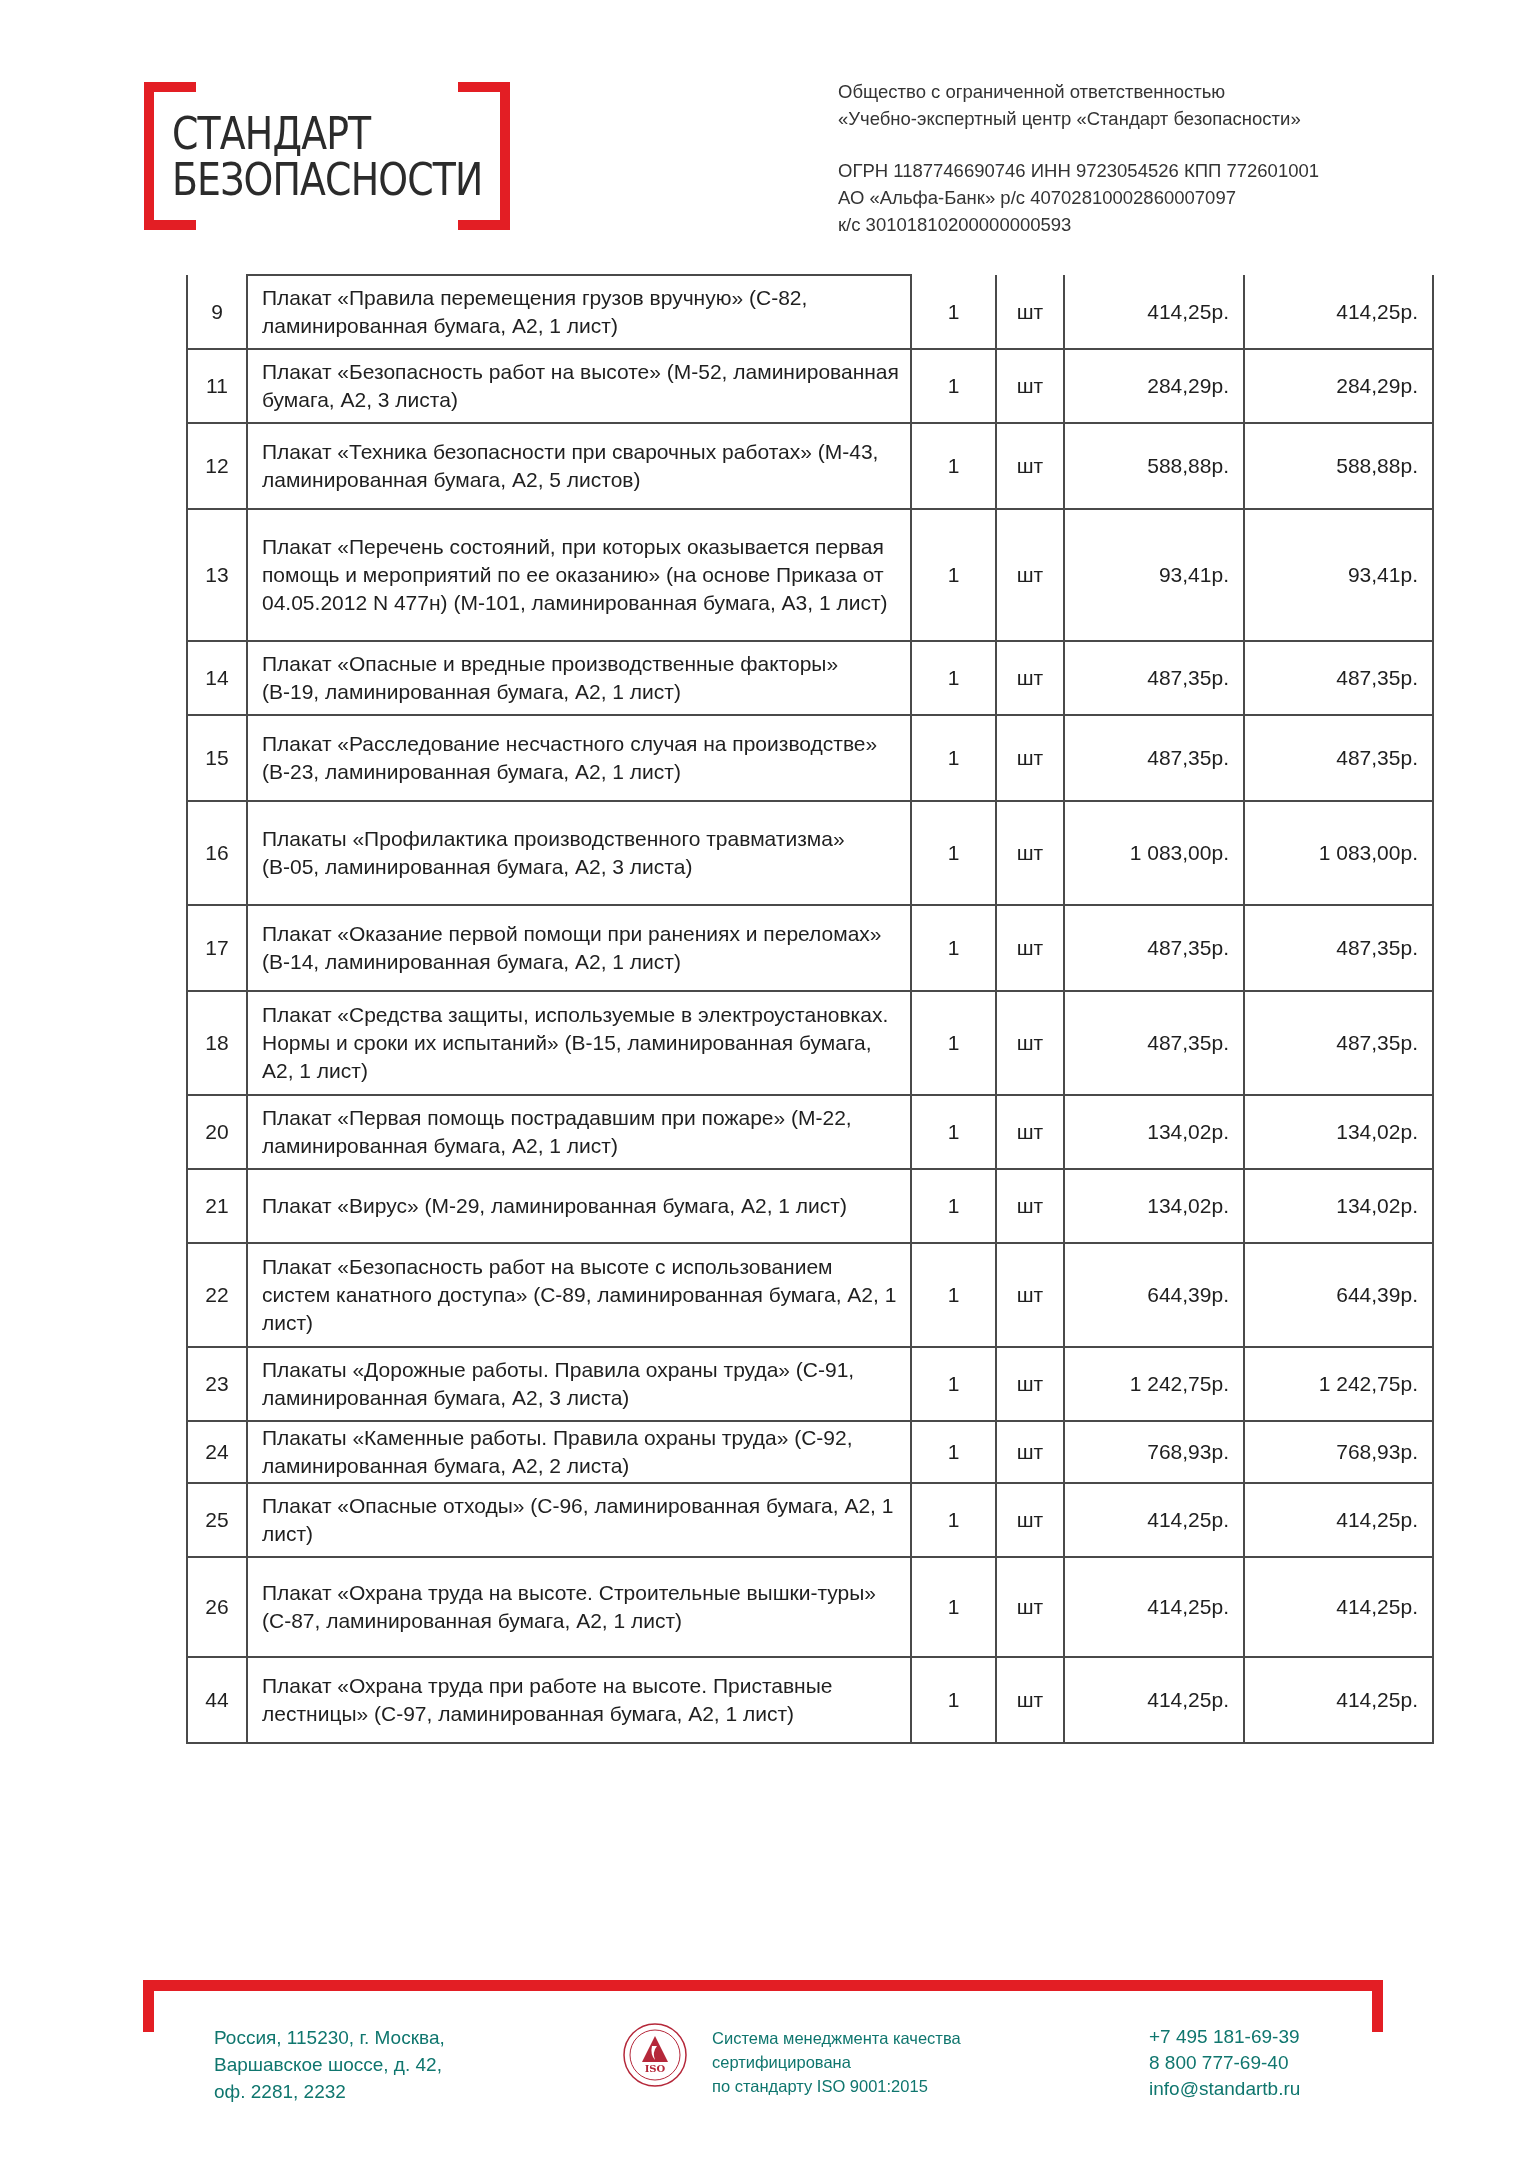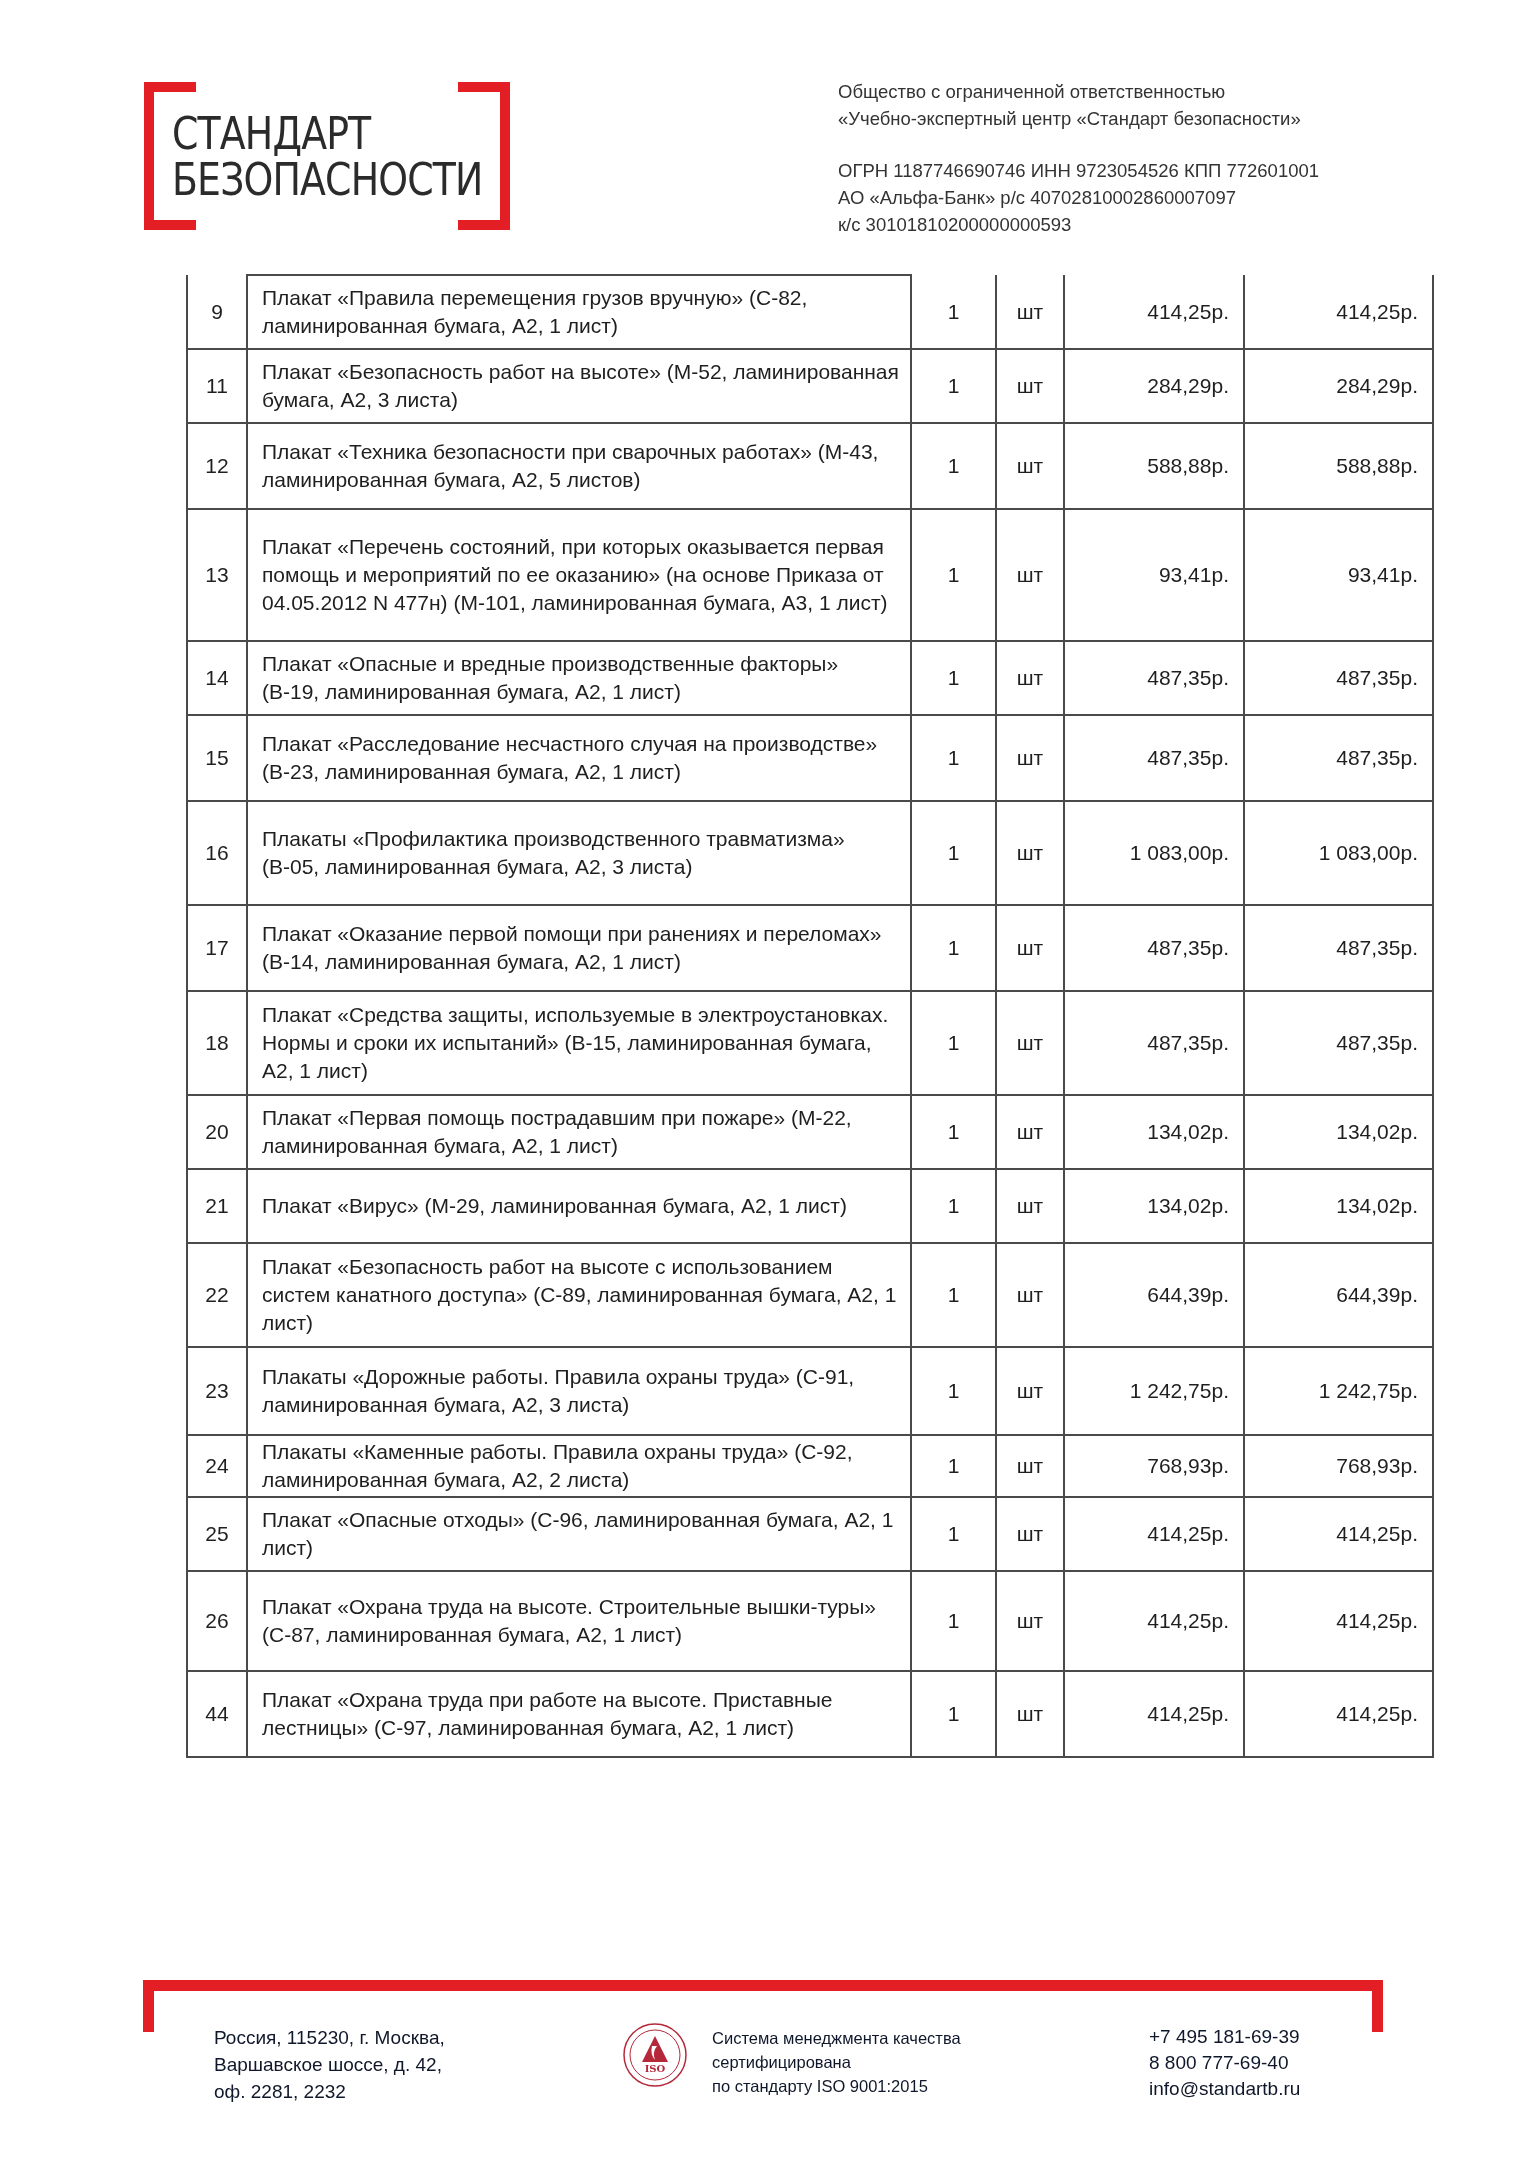--- a/index.html
+++ b/index.html
@@ -37,21 +37,21 @@
   td.price { width: 164px; text-align: right; padding-right: 14px !important; }
   td.total { width: 173px; text-align: right; padding-right: 14px !important; }
   tr.first td.num, tr.first td.qty, tr.first td.unit, tr.first td.price, tr.first td.total { border-top: none; }
 
   
   .footer-line { position: absolute; background: #e31e24; }
   .fl-h { left: 143px; top: 1980px; width: 1240px; height: 11px; }
   .fl-l { left: 143px; top: 1980px; width: 11px; height: 52px; }
   .fl-r { left: 1372px; top: 1980px; width: 11px; height: 52px; }
 
-  .f-addr, .f-iso, .f-contact { position: absolute; font-family: "Liberation Sans", sans-serif; color: #0f172a; }
+  .f-addr, .f-iso, .f-contact { position: absolute; font-family: "Liberation Sans", sans-serif; color: #0f766e; }
   .f-addr { left: 214px; top: 2024px; font-size: 19px; line-height: 27px; }
   .f-iso { left: 712px; top: 2026px; font-size: 16.5px; line-height: 24px; }
   .f-contact { left: 1149px; top: 2024px; font-size: 19px; line-height: 26px; }
   .iso-emblem { position: absolute; left: 622px; top: 2022px; width: 66px; height: 66px; }
 </style>
 </head>
 <body>
 
 <div class="logo">
   <div class="br l-v"></div>
@@ -164,21 +164,21 @@
         <td class="total">134,02р.</td>
       </tr>
       <tr style="height: 104px;">
         <td class="num">22</td>
         <td class="desc">Плакат «Безопасность работ на высоте с использованием систем канатного доступа» (С-89, ламинированная бумага, А2, 1 лист)</td>
         <td class="qty">1</td>
         <td class="unit">шт</td>
         <td class="price">644,39р.</td>
         <td class="total">644,39р.</td>
       </tr>
-      <tr style="height: 88px;">
+      <tr style="height: 74px;">
         <td class="num">23</td>
         <td class="desc">Плакаты «Дорожные работы. Правила охраны труда» (С-91, ламинированная бумага, А2, 3 листа)</td>
         <td class="qty">1</td>
         <td class="unit">шт</td>
         <td class="price">1 242,75р.</td>
         <td class="total">1 242,75р.</td>
       </tr>
       <tr style="height: 54px; margin-top: 34px;">
         <td class="num">24</td>
         <td class="desc">Плакаты «Каменные работы. Правила охраны труда» (С-92, ламинированная бумага, А2, 2 листа)</td>

